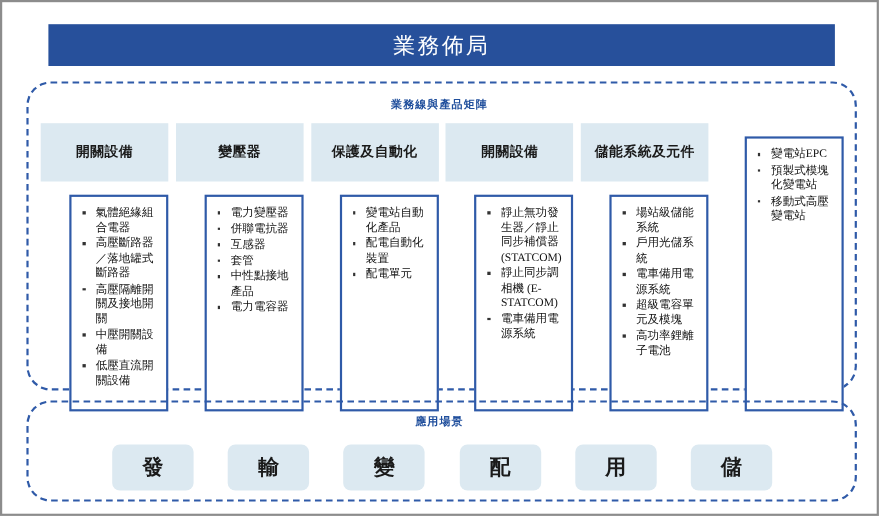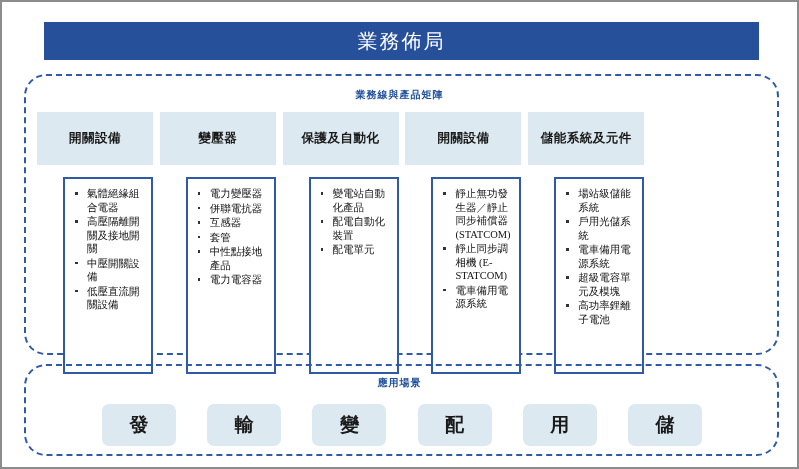--- a/index.html
+++ b/index.html
@@ -157,20 +157,21 @@
 
   <div class="dashed-box" id="matrix-box"></div>
   <div class="section-title" id="matrix-title">業務線與產品矩陣</div>
 
   <div id="columns">
       <div class="column">
         <div class="col-head">開關設備</div>
         <div class="col-body">
           <ul>
             <li>氣體絕緣組合電器</li>
+            <li>高壓斷路器／落地罐式斷路器</li>
             <li>高壓隔離開關及接地開關</li>
             <li>中壓開關設備</li>
             <li>低壓直流開關設備</li>
           </ul>
         </div>
       </div>
       <div class="column">
         <div class="col-head">變壓器</div>
         <div class="col-body">
           <ul>
@@ -209,20 +210,27 @@
           <ul>
             <li>場站級儲能系統</li>
             <li>戶用光儲系統</li>
             <li>電車備用電源系統</li>
             <li>超級電容單元及模塊</li>
             <li>高功率鋰離子電池</li>
           </ul>
         </div>
       </div>
       <div class="column">
+        <div class="col-body">
+          <ul>
+            <li>變電站EPC</li>
+            <li>預製式模塊化變電站</li>
+            <li>移動式高壓變電站</li>
+          </ul>
+        </div>
       </div>
     </div>
 
   <div class="dashed-box" id="apps-box"></div>
   <div class="section-title" id="apps-title">應用場景</div>
 
   <div id="chips">
       <div class="chip">發</div>
       <div class="chip">輸</div>
       <div class="chip">變</div>

